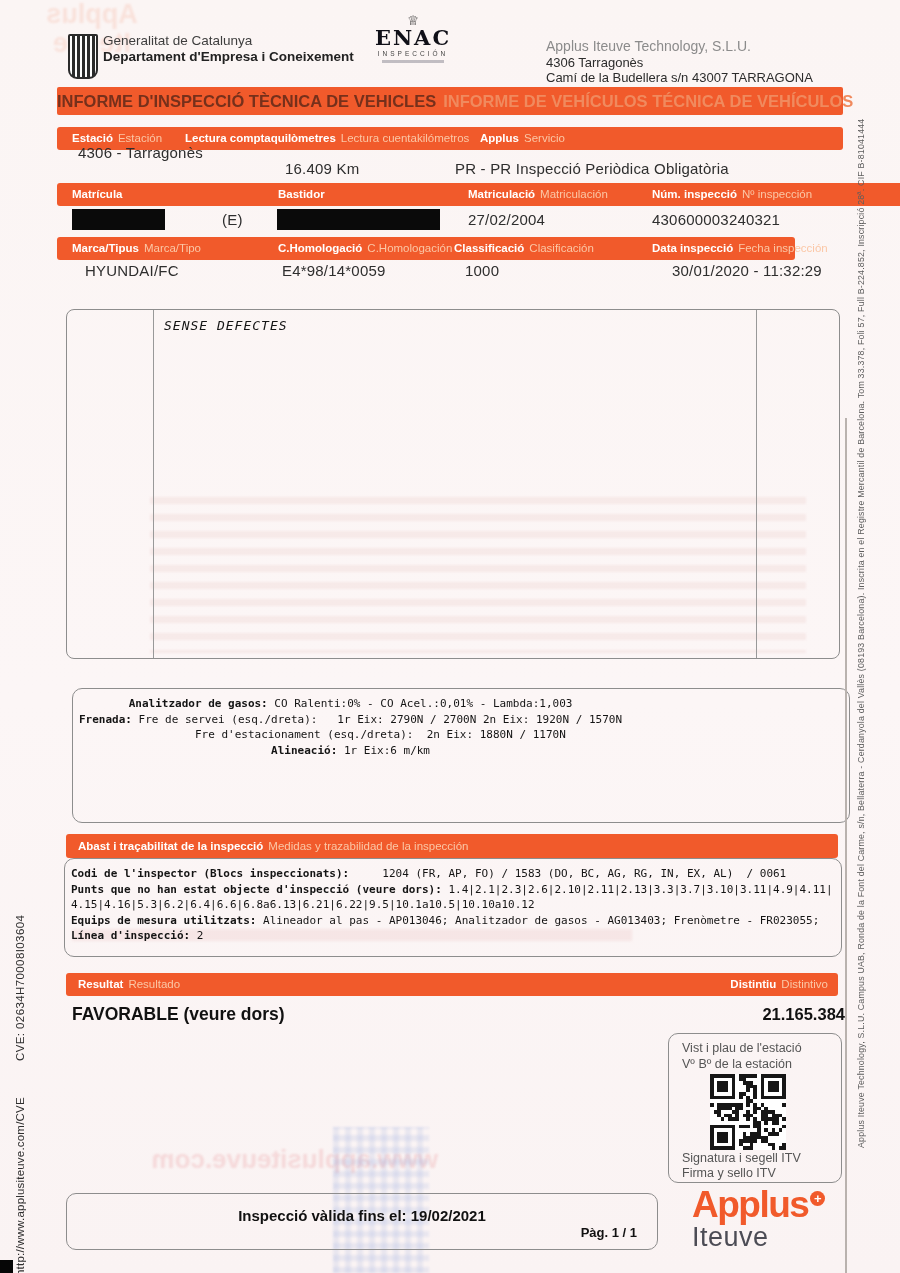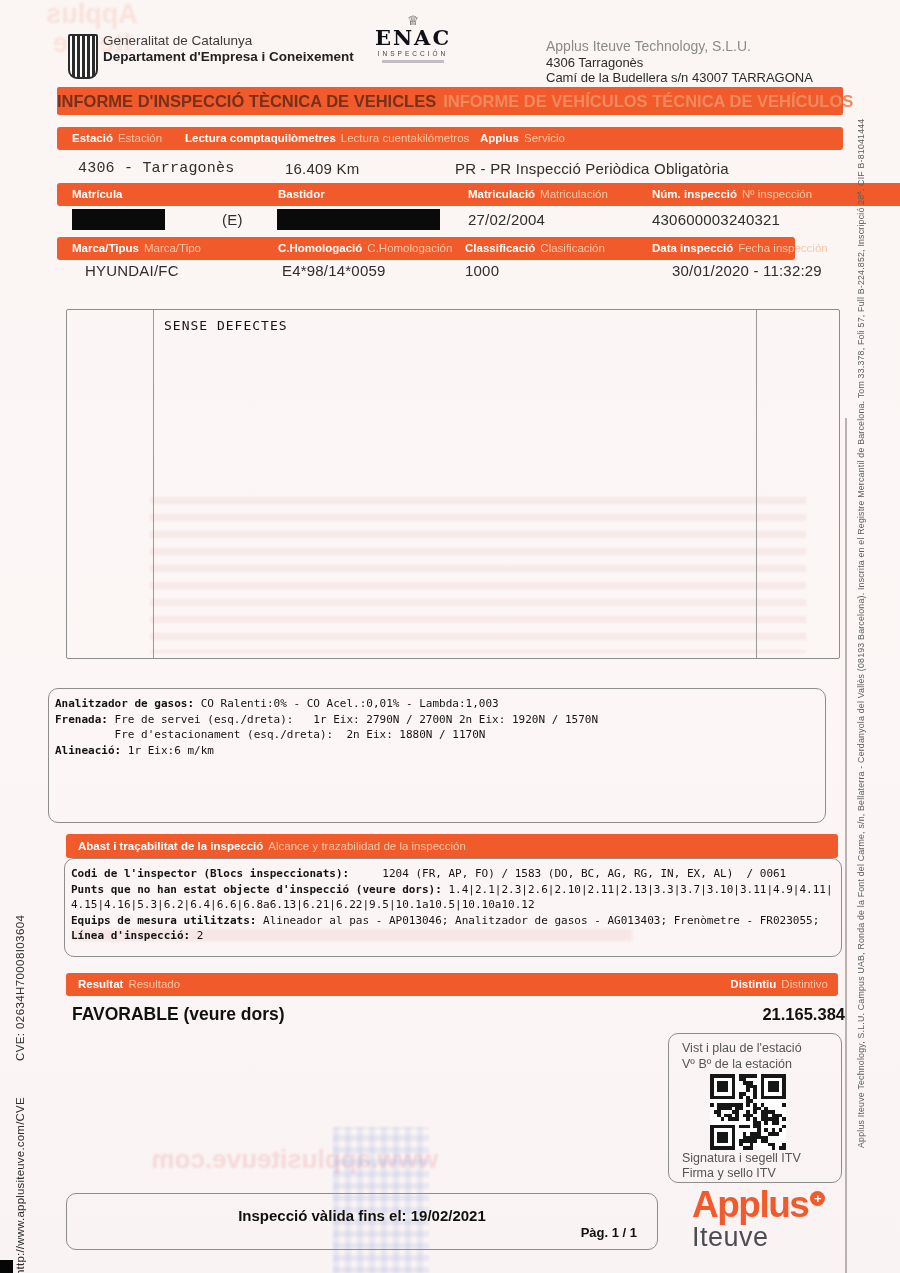--- a/index.html
+++ b/index.html
@@ -87,65 +87,65 @@
   <div class="abs nowrap" style="left:546px;top:55px;font-size:13px;color:#2c2c2c;">4306 Tarragonès</div>
   <div class="abs nowrap" style="left:546px;top:70px;font-size:13px;color:#2c2c2c;">Camí de la Budellera s/n 43007 TARRAGONA</div>
 
   <div id="banner"><span class="ca">INFORME D'INSPECCIÓ TÈCNICA DE VEHICLES</span><span class="es">INFORME DE VEHÍCULOS TÉCNICA DE VEHÍCULOS</span></div>
 
   <div class="strip" style="left:57px;top:127px;width:786px;">
     <span class="sl" style="left:15px;"><span class="ca">Estació</span><span class="es">Estación</span></span>
     <span class="sl" style="left:128px;"><span class="ca">Lectura comptaquilòmetres</span><span class="es">Lectura cuentakilómetros</span></span>
     <span class="sl" style="left:423px;"><span class="ca">Applus</span><span class="es">Servicio</span></span>
   </div>
-  <div class="val" style="left:78px;top:160px;font-family:Liberation Mono, monospace;">4306 - Tarragonès</div>
+  <div class="val" style="left:78px;top:144px;">4306 - Tarragonès</div>
   <div class="val" style="left:285px;top:160px;">16.409 Km</div>
   <div class="val" style="left:455px;top:160px;">PR - PR Inspecció Periòdica Obligatòria</div>
 
   <div class="strip" style="left:57px;top:183px;width:850px;">
     <span class="sl" style="left:15px;"><span class="ca">Matrícula</span></span>
     <span class="sl" style="left:221px;"><span class="ca">Bastidor</span></span>
     <span class="sl" style="left:411px;"><span class="ca">Matriculació</span><span class="es">Matriculación</span></span>
     <span class="sl" style="left:595px;"><span class="ca">Núm. inspecció</span><span class="es">Nº inspección</span></span>
   </div>
   <div class="redact" style="left:72px;top:209px;width:93px;height:21px;"></div>
   <div class="val" style="left:222px;top:211px;">(E)</div>
   <div class="redact" style="left:277px;top:209px;width:163px;height:21px;"></div>
   <div class="val" style="left:468px;top:211px;">27/02/2004</div>
   <div class="val" style="left:652px;top:211px;">430600003240321</div>
 
   <div class="strip" style="left:57px;top:237px;width:738px;">
     <span class="sl" style="left:15px;"><span class="ca">Marca/Tipus</span><span class="es">Marca/Tipo</span></span>
     <span class="sl" style="left:221px;"><span class="ca">C.Homologació</span><span class="es">C.Homologación</span></span>
-    <span class="sl" style="left:408px;"><span class="ca">Classificació</span><span class="es">Clasificación</span></span>
+    <span class="sl" style="left:397px;"><span class="ca">Classificació</span><span class="es">Clasificación</span></span>
     <span class="sl" style="left:595px;"><span class="ca">Data inspecció</span><span class="es">Fecha inspección</span></span>
   </div>
   <div class="val" style="left:85px;top:262px;">HYUNDAI/FC</div>
   <div class="val" style="left:282px;top:262px;">E4*98/14*0059</div>
   <div class="val" style="left:465px;top:262px;">1000</div>
   <div class="val" style="left:672px;top:262px;">30/01/2020 - 11:32:29</div>
 
 
-  <div class="box" style="left:66px;top:309px;width:772px;height:348px;border-radius:2px;">
+  <div class="box" style="left:66px;top:309px;width:772px;height:348px;border-radius:8px;font-style:italic;">
     <div class="abs" style="left:86px;top:0;width:1px;height:100%;background:#999;"></div>
     <div class="abs" style="left:689px;top:0;width:1px;height:100%;background:#999;"></div>
     <div class="abs mono" style="left:97px;top:8px;font-size:13px;color:#151515;letter-spacing:1px;">SENSE DEFECTES</div>
   </div>
 
-  <div class="box rbox" style="left:48px;top:688px;width:776px;height:133px;">
+  <div class="box rbox" style="left:72px;top:688px;width:776px;height:133px;text-align:center;">
     <div class="abs" style="left:6px;top:7px;">
       <div class="mline"><b>Analitzador de gasos:</b><span> CO Ralenti:0% - CO Acel.:0,01% - Lambda:1,003</span></div>
       <div class="mline"><b>Frenada:</b><span> Fre de servei (esq./dreta):   1r Eix: 2790N / 2700N 2n Eix: 1920N / 1570N</span></div>
       <div class="mline"><b></b><span>         Fre d'estacionament (esq./dreta):  2n Eix: 1880N / 1170N</span></div>
       <div class="mline"><b>Alineació:</b><span> 1r Eix:6 m/km</span></div>
     </div>
   </div>
 
   <div class="strip" style="left:66px;top:834px;width:772px;height:24px;line-height:24px;">
-    <span class="sl" style="left:12px;"><span class="ca">Abast i traçabilitat de la inspecció</span><span class="es">Alcance y trazabilidad de la inspección</span></span>
+    <span class="sl" style="left:12px;"><span class="ca">Abast i traçabilitat de la inspecció</span><span class="es">Medidas y trazabilidad de la inspección</span></span>
   </div>
   <div class="box rbox" style="left:64px;top:858px;width:776px;height:97px;">
     <div class="abs" style="left:6px;top:7px;">
       <div class="mline"><b>Codi de l'inspector (Blocs inspeccionats):</b><span>     1204 (FR, AP, FO) / 1583 (DO, BC, AG, RG, IN, EX, AL)  / 0061</span></div>
       <div class="mline"><b>Punts que no han estat objecte d'inspecció (veure dors):</b><span> 1.4|2.1|2.3|2.6|2.10|2.11|2.13|3.3|3.7|3.10|3.11|4.9|4.11|</span></div>
       <div class="mline"><b></b><span>4.15|4.16|5.3|6.2|6.4|6.6|6.8a6.13|6.21|6.22|9.5|10.1a10.5|10.10a10.12</span></div>
       <div class="mline"><b>Equips de mesura utilitzats:</b><span> Alineador al pas - AP013046; Analitzador de gasos - AG013403; Frenòmetre - FR023055;</span></div>
       <div class="mline"><b>Línea d'inspecció:</b><span> 2</span></div>
     </div>
   </div>

